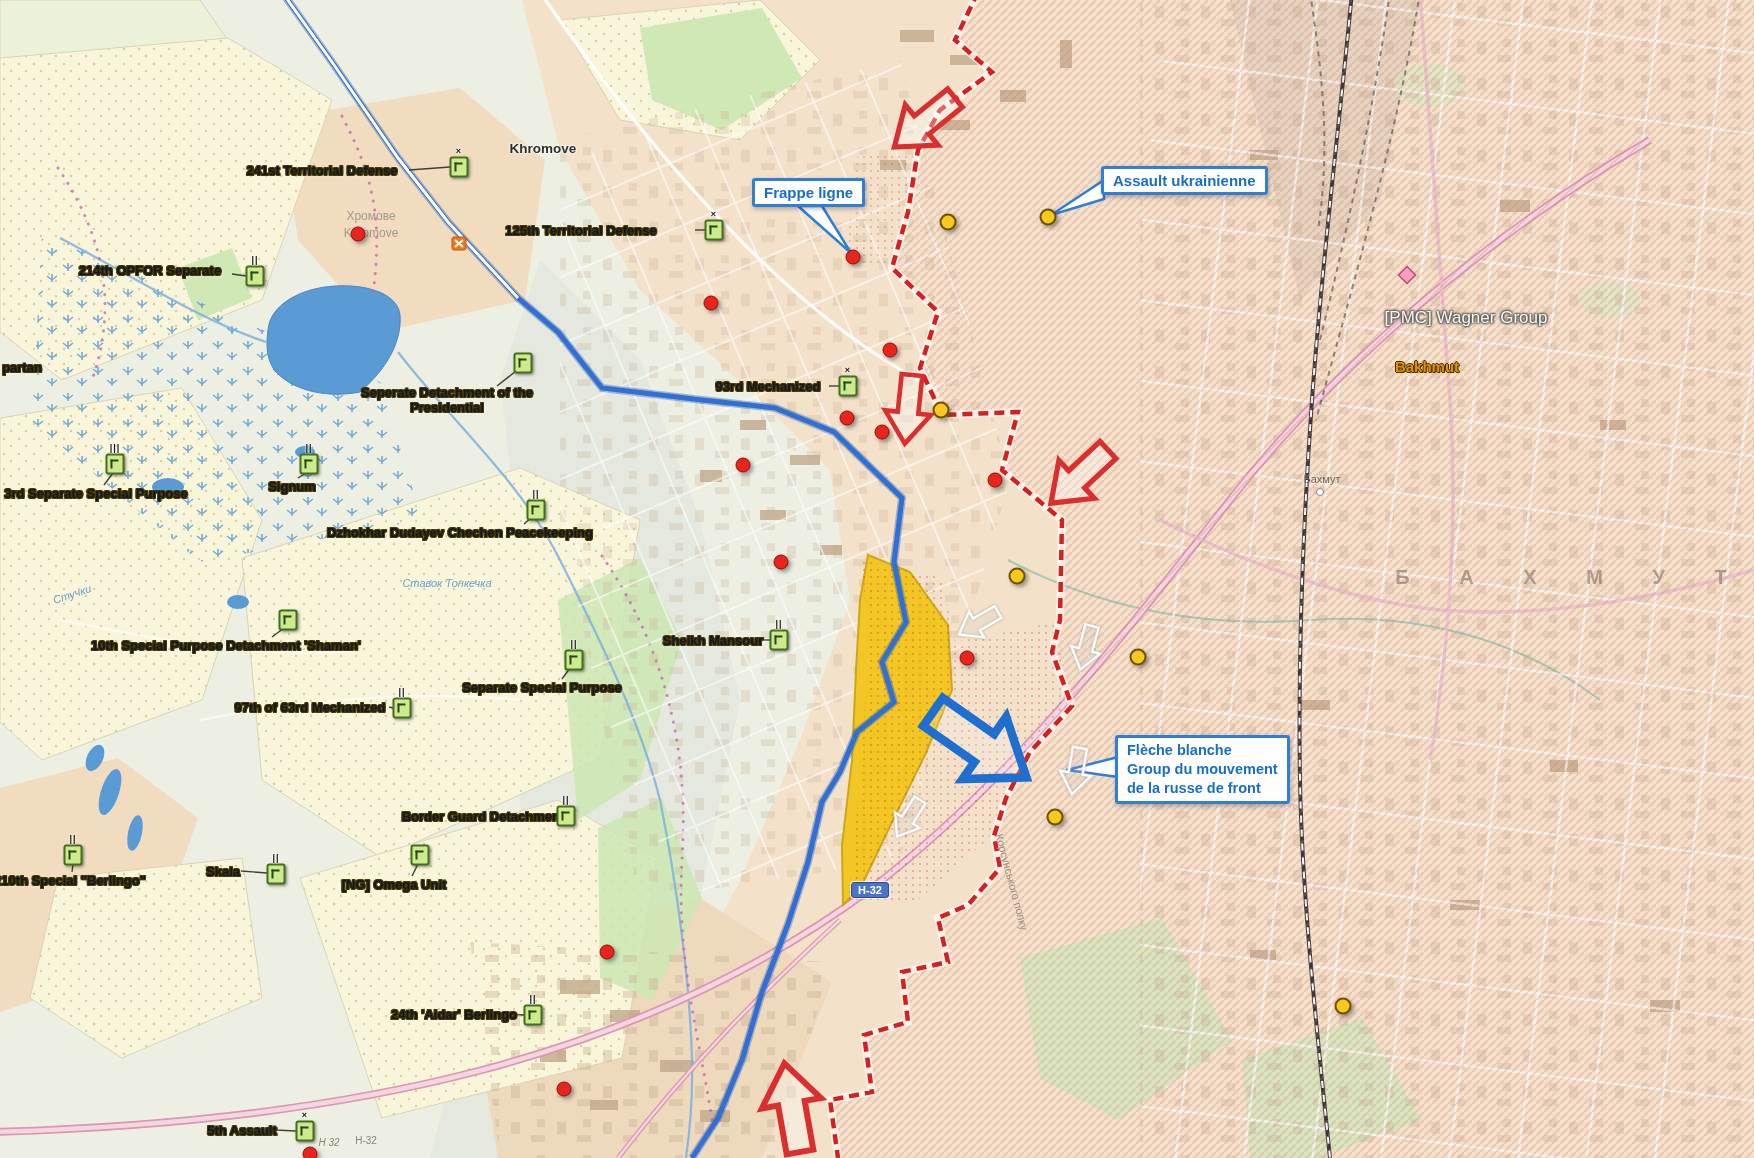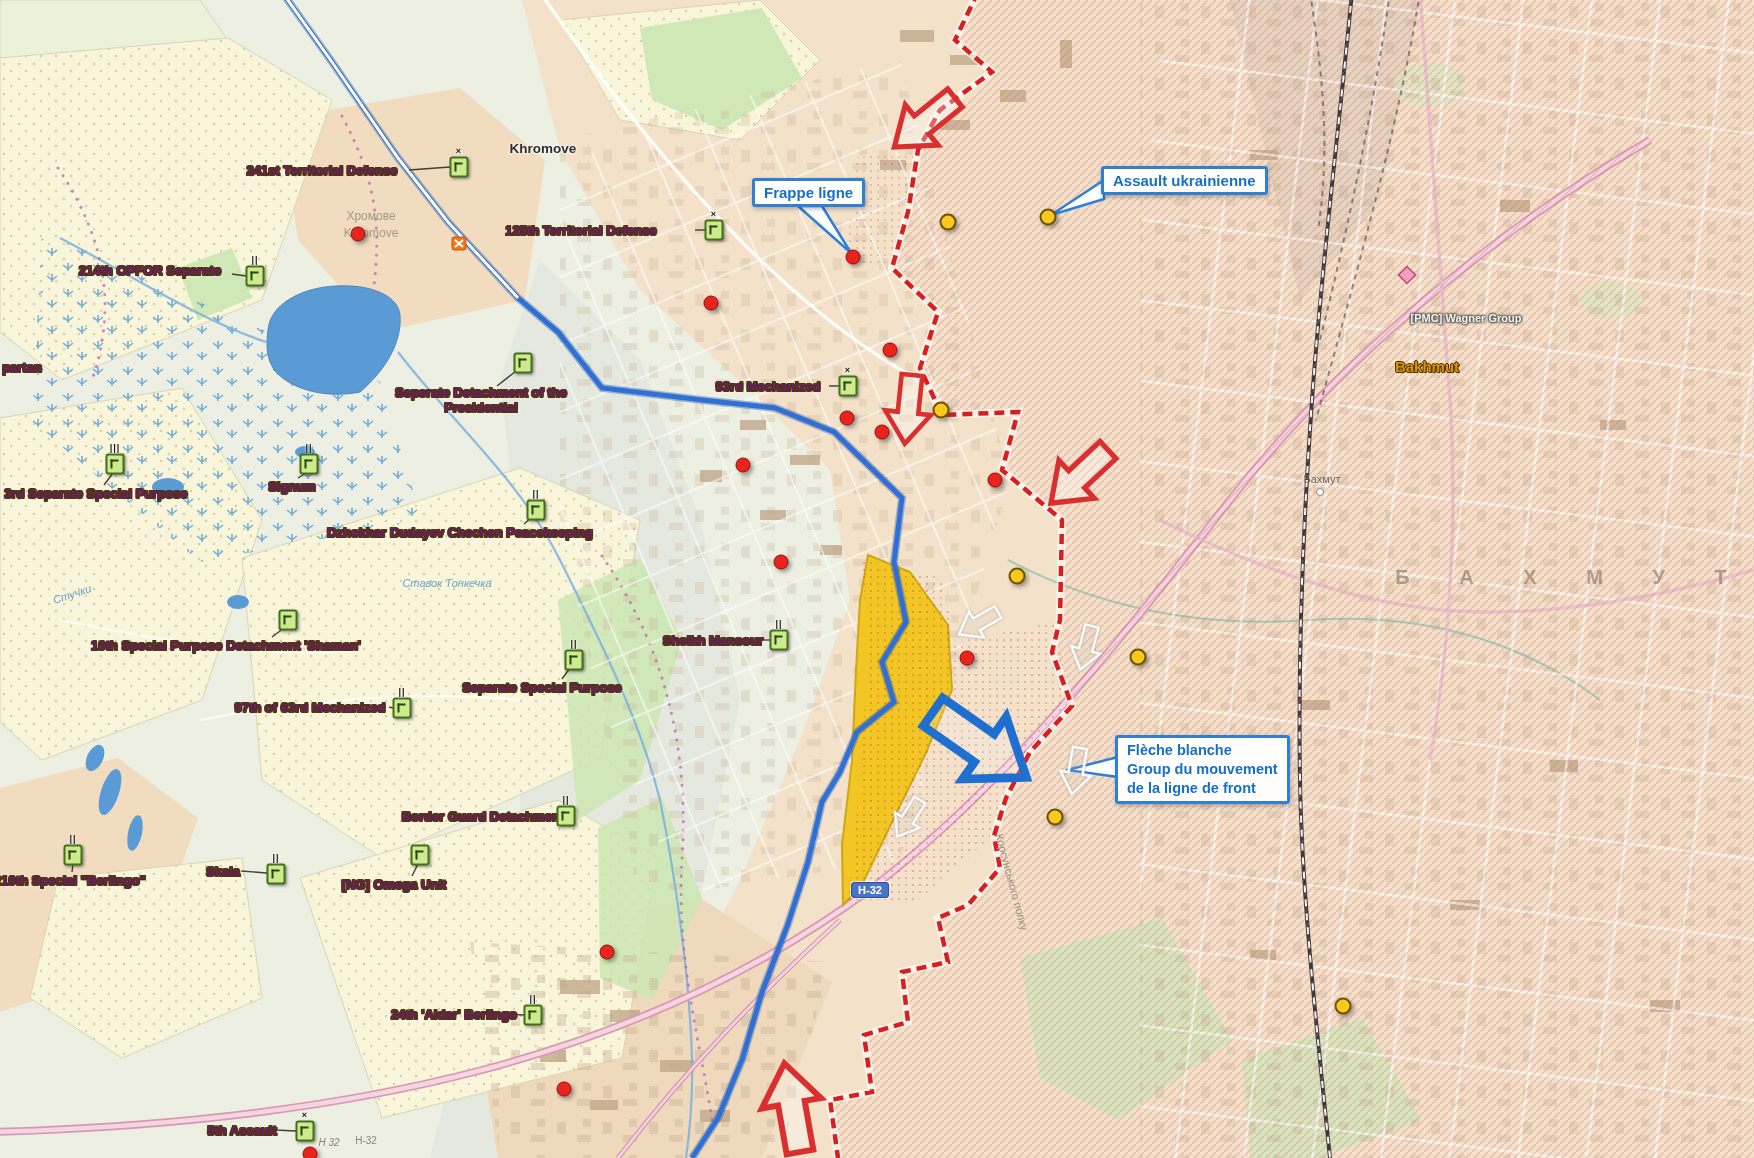--- a/index.html
+++ b/index.html
@@ -10,21 +10,21 @@
   #markers{position:absolute;left:0;top:0;width:1754px;height:1158px;z-index:3;}
   .callout{position:absolute;z-index:5;background:rgba(255,255,255,.96);
            border:3px solid #2f7fd6;color:#176fc9;font-weight:bold;font-size:15px;
            padding:3px 9px;white-space:nowrap;border-radius:3px;
            box-shadow:1px 2px 5px rgba(0,0,0,.28);}
   .callout.multi{font-size:14.5px;line-height:1.3;}
   .redbox{position:absolute;z-index:5;background:#ae1117;color:#fff;font-weight:bold;
           font-size:16.5px;line-height:1.35;padding:7px 12px;border-radius:2px;
           box-shadow:2px 3px 7px rgba(0,0,0,.4);white-space:nowrap;}
   
-  .unit-label{position:absolute;transform:translate(-50%,-50%);color:#701a75;
+  .unit-label{position:absolute;transform:translate(-50%,-50%);color:#0f172a;
       font-weight:bold;font-size:13px;white-space:nowrap;z-index:3;
       text-shadow:-1px 0 0 #493800,1px 0 0 #493800,0 -1px 0 #493800,0 1px 0 #493800,
                   -1px -1px 0 #493800,1px 1px 0 #493800,-1px 1px 0 #493800,1px -1px 0 #493800,
                   2px 2px 4px rgba(255,255,235,.55);}
   .unit-label.two{white-space:pre-line;text-align:center;}
   .unit-icon{position:absolute;width:15px;height:17px;background:#cdea8e;
       border:2px solid #44701c;border-radius:3px;transform:translate(-50%,-50%);
       box-shadow:1.5px 1.5px 3px rgba(40,40,40,.5);z-index:3;}
   .unit-icon i{position:absolute;left:3px;top:4px;width:6px;height:7px;
       border:2px solid #27470e;border-right:none;border-bottom:none;}
@@ -39,21 +39,21 @@
   .arrow.red path{stroke:#d92f2f;stroke-width:4;fill:rgba(255,255,255,.30);}
   .arrow.white path{stroke:#fff;stroke-width:3.5;fill:rgba(255,255,255,.10);
       filter:drop-shadow(0 0 1.5px rgba(90,90,90,.6));}
   .arrow.blue path{stroke:#1e6fd0;stroke-width:4.5;fill:rgba(245,250,255,.18);}
   
   .place{position:absolute;transform:translate(-50%,-50%);white-space:nowrap;z-index:3;}
   .place-dark{color:#2e2e2e;font-size:13.5px;font-weight:bold;
       text-shadow:0 0 3px #fff,0 0 3px #fff;}
   .place-faded{color:#a29a8d;font-size:12px;}
   .place-faded2{color:#6e6a60;font-size:11px;}
-  .place-white{color:#f6f5f1;font-size:11px;font-weight:bold;
+  .place-white{color:#f6f5f1;font-size:17px;font-weight:normal;
       text-shadow:1px 1px 2px #5a5a55,-1px -1px 2px #5a5a55,1px -1px 2px #5a5a55,-1px 1px 2px #5a5a55;}
   .place-city{color:#e09200;font-size:15px;font-weight:bold;
       text-shadow:-1px 0 0 #4a3200,1px 0 0 #4a3200,0 -1px 0 #4a3200,0 1px 0 #4a3200,1px 1px 0 #4a3200;}
   .place-big{color:rgba(120,102,88,.55);font-size:20px;font-weight:bold;letter-spacing:22px;}
   .place-water{color:#6aa0cc;font-size:11px;font-style:italic;}
   .place-street{color:#978c80;font-size:11px;}
   .place-roadref{color:#8a8578;font-size:10px;}
   .road-shield{position:absolute;transform:translate(-50%,-50%);z-index:3;background:#4a74c8;
       color:#fff;font-size:11px;font-weight:bold;padding:1px 6px;border-radius:3px;
       border:1px solid #24ay;border:1px solid #2a4a98;box-shadow:0 0 0 1px rgba(255,255,255,.7);}
@@ -320,21 +320,21 @@
       <div class="unit-icon" style="left: 848px; top: 386px;">
         <i></i>
       </div>
       <div class="echelon" style="left: 848px; top: 375px;">×</div>
       <div class="unit-label" style="left: 150px; top: 270px;">214th OPFOR Separate</div>
       <div class="unit-icon" style="left: 255px; top: 276px;">
         <i></i>
       </div>
       <div class="echelon" style="left: 255px; top: 265px;">||</div>
       <div class="unit-label" style="left: 22px; top: 367px;">partan</div>
-      <div class="unit-label two" style="left: 447px; top: 400px; margin-left: 34px;">Seperate Detachment of the
+      <div class="unit-label two" style="left: 447px; top: 400px;">Seperate Detachment of the
 Presidential</div>
       <div class="unit-icon" style="left: 523px; top: 363px;">
         <i></i>
       </div>
       <div class="unit-label" style="left: 96px; top: 493px;">3rd Separate Special Purpose</div>
       <div class="unit-icon" style="left: 115px; top: 464px;">
         <i></i>
       </div>
       <div class="echelon" style="left: 115px; top: 453px;">|||</div>
       <div class="unit-label" style="left: 292px; top: 486px;">Signum</div>
@@ -477,16 +477,16 @@
 
 <div class="callout" style="left:752px;top:178px;">
   <span>Frappe ligne</span>
 </div>
 <div class="callout" style="left:1101px;top:166px;">
   <span>Assault ukrainienne</span>
 </div>
 <div class="callout multi" style="left:1115px;top:735px;">
   <div>Flèche blanche</div>
   <div>Group du mouvement</div>
-  <div>de la ligne de front</div>
+  <div>de la russe de front</div>
 </div>
 
 </div>
 
 </body></html>

